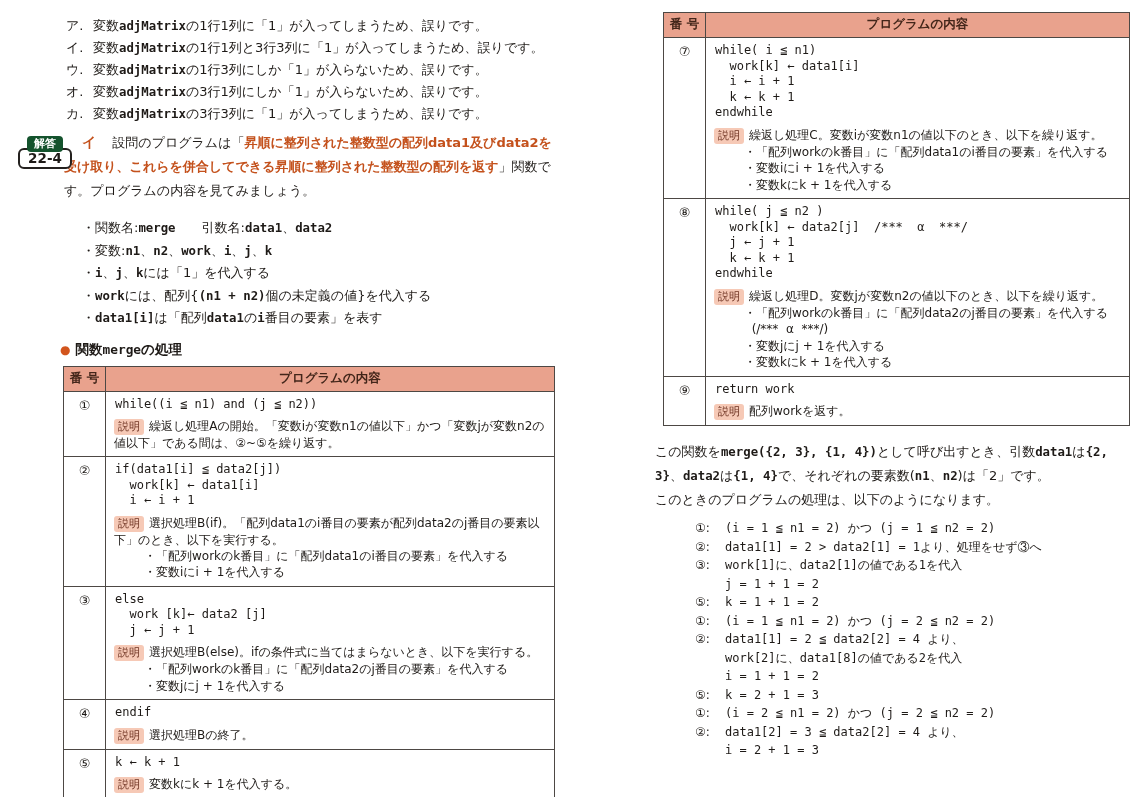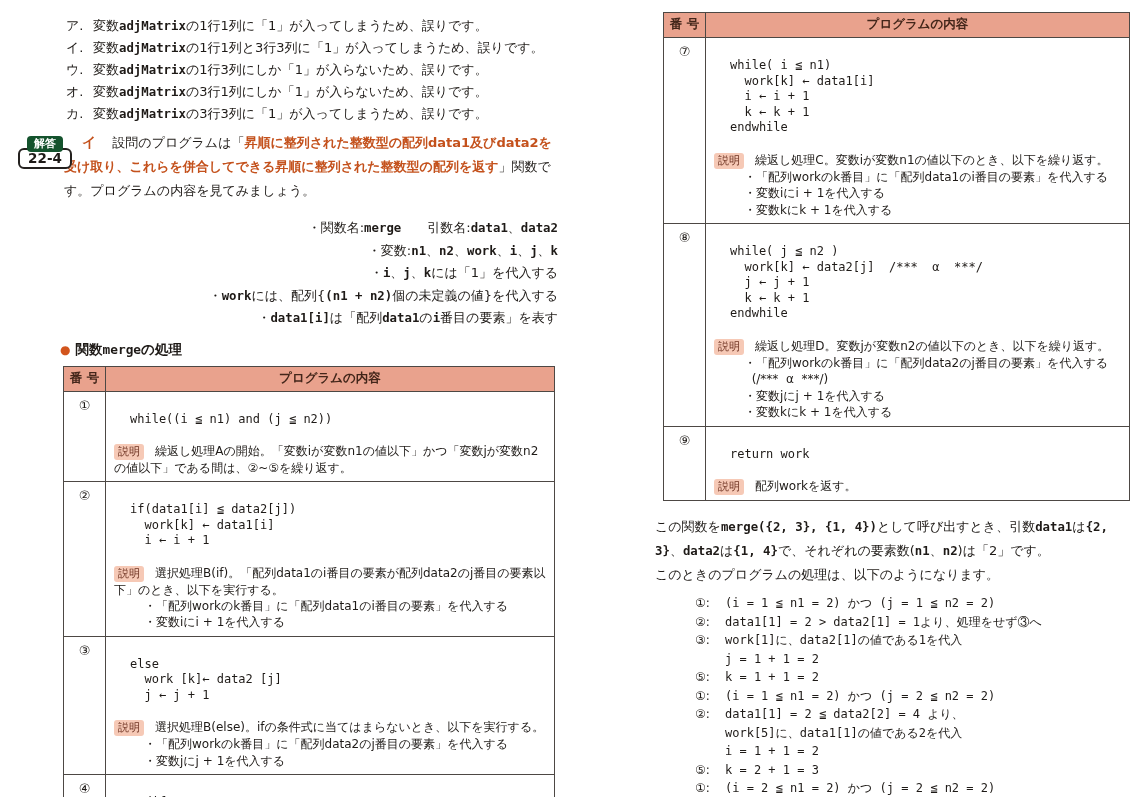--- a/index.html
+++ b/index.html
@@ -24,41 +24,41 @@
   .ans-badge-top { display:inline-block; background:#14532d; color:#fff; font-size:11px;
     font-weight:bold; border-radius:4px; padding:2px 7px 3px; line-height:1; }
   .ans-badge-num { display:block; background:#fff; border:2px solid #24211f; border-radius:6px;
     font-weight:bold; font-size:13.5px; line-height:17px; margin-top:-4px; }
   .ans-para { margin:0 0 0 46px; font-size:13px; line-height:24px; text-indent:18px; }
   .ans-letter { font-weight:bold; margin-right:16px; font-size:14px; }
   .em { color:#c4511c; font-weight:bold; }
   .code-inline { font-family:"DejaVu Sans Mono", monospace; font-weight:bold; font-size:0.95em; }
 
   
-  .facts { margin:14px 0 0 64px; font-size:13px; line-height:22.5px;text-align:right; }
+  .facts { margin:14px 0 0 64px; font-size:13px; line-height:22.5px; }
 
   
   .sec-title { margin:11px 0 7px 42px; font-size:13.5px; font-weight:bold; }
   .col-right .sec-title { margin:2px 0 8px 8px; }
   .bullet { color:#d2551d; margin-right:5px; font-size:12px; }
 
   
   table.prog-table { border-collapse:collapse; table-layout:fixed; margin-left:45px; width:492px; }
   table.prog-table.right { margin-left:8px; width:467px; }
   .prog-table th, .prog-table td { border:1px solid #4d4844; }
   .prog-table thead th { background:#e9a28d; color:#43261a; font-size:12.5px; font-weight:bold;
     padding:3px 0 4px; }
   .th-num { width:42px; }
   .td-num { text-align:center; vertical-align:top; padding-top:6px; font-size:13px; }
   .td-content { padding:4px 8px 5px; }
-  pre.code { margin:16px; font-family:"DejaVu Sans Mono", monospace; font-size:12px;
+  pre.code { margin:1px; font-family:"DejaVu Sans Mono", monospace; font-size:12px;
     line-height:15.5px; white-space:pre; }
   .expl { margin-top:6px; font-size:12px; line-height:16px; }
   .expl-badge { display:inline-block; background:#f6c9b6; color:#6e3322; font-size:11px;
-    line-height:13px; padding:1px 4px 2px; border-radius:3px; margin-right:11px; }
+    line-height:13px; padding:1px 4px 2px; border-radius:3px; margin-right:5px; }
   .expl-sub { white-space:pre-wrap; padding-left:30px; line-height:16.5px; }
   .expl-sub:empty { display:none; }
 
   
   .call-para { margin:14px 0 0 0; font-size:13px; line-height:23px; }
   .call-para .line2 { display:block; }
   .trace { margin:8px 0 0 40px; font-size:12px; line-height:18.5px; }
   .trace-line { display:flex; }
   .trace-label { flex:none; width:30px; }
   .trace-text { font-family:"DejaVu Sans Mono", monospace; white-space:pre-wrap; }
@@ -290,21 +290,21 @@
           <span class="trace-text">(i = 1 ≦ n1 = 2) かつ (j = 2 ≦ n2 = 2)</span>
         </div>
 
         <div class="trace-line">
           <span class="trace-label">②:</span>
           <span class="trace-text">data1[1] = 2 ≦ data2[2] = 4 より、</span>
         </div>
 
         <div class="trace-line">
           <span class="trace-label"></span>
-          <span class="trace-text">work[5]に、data1[1]の値である2を代入</span>
+          <span class="trace-text">work[2]に、data1[8]の値である2を代入</span>
         </div>
 
         <div class="trace-line">
           <span class="trace-label"></span>
           <span class="trace-text">i = 1 + 1 = 2</span>
         </div>
 
         <div class="trace-line">
           <span class="trace-label">⑤:</span>
           <span class="trace-text">k = 2 + 1 = 3</span>

